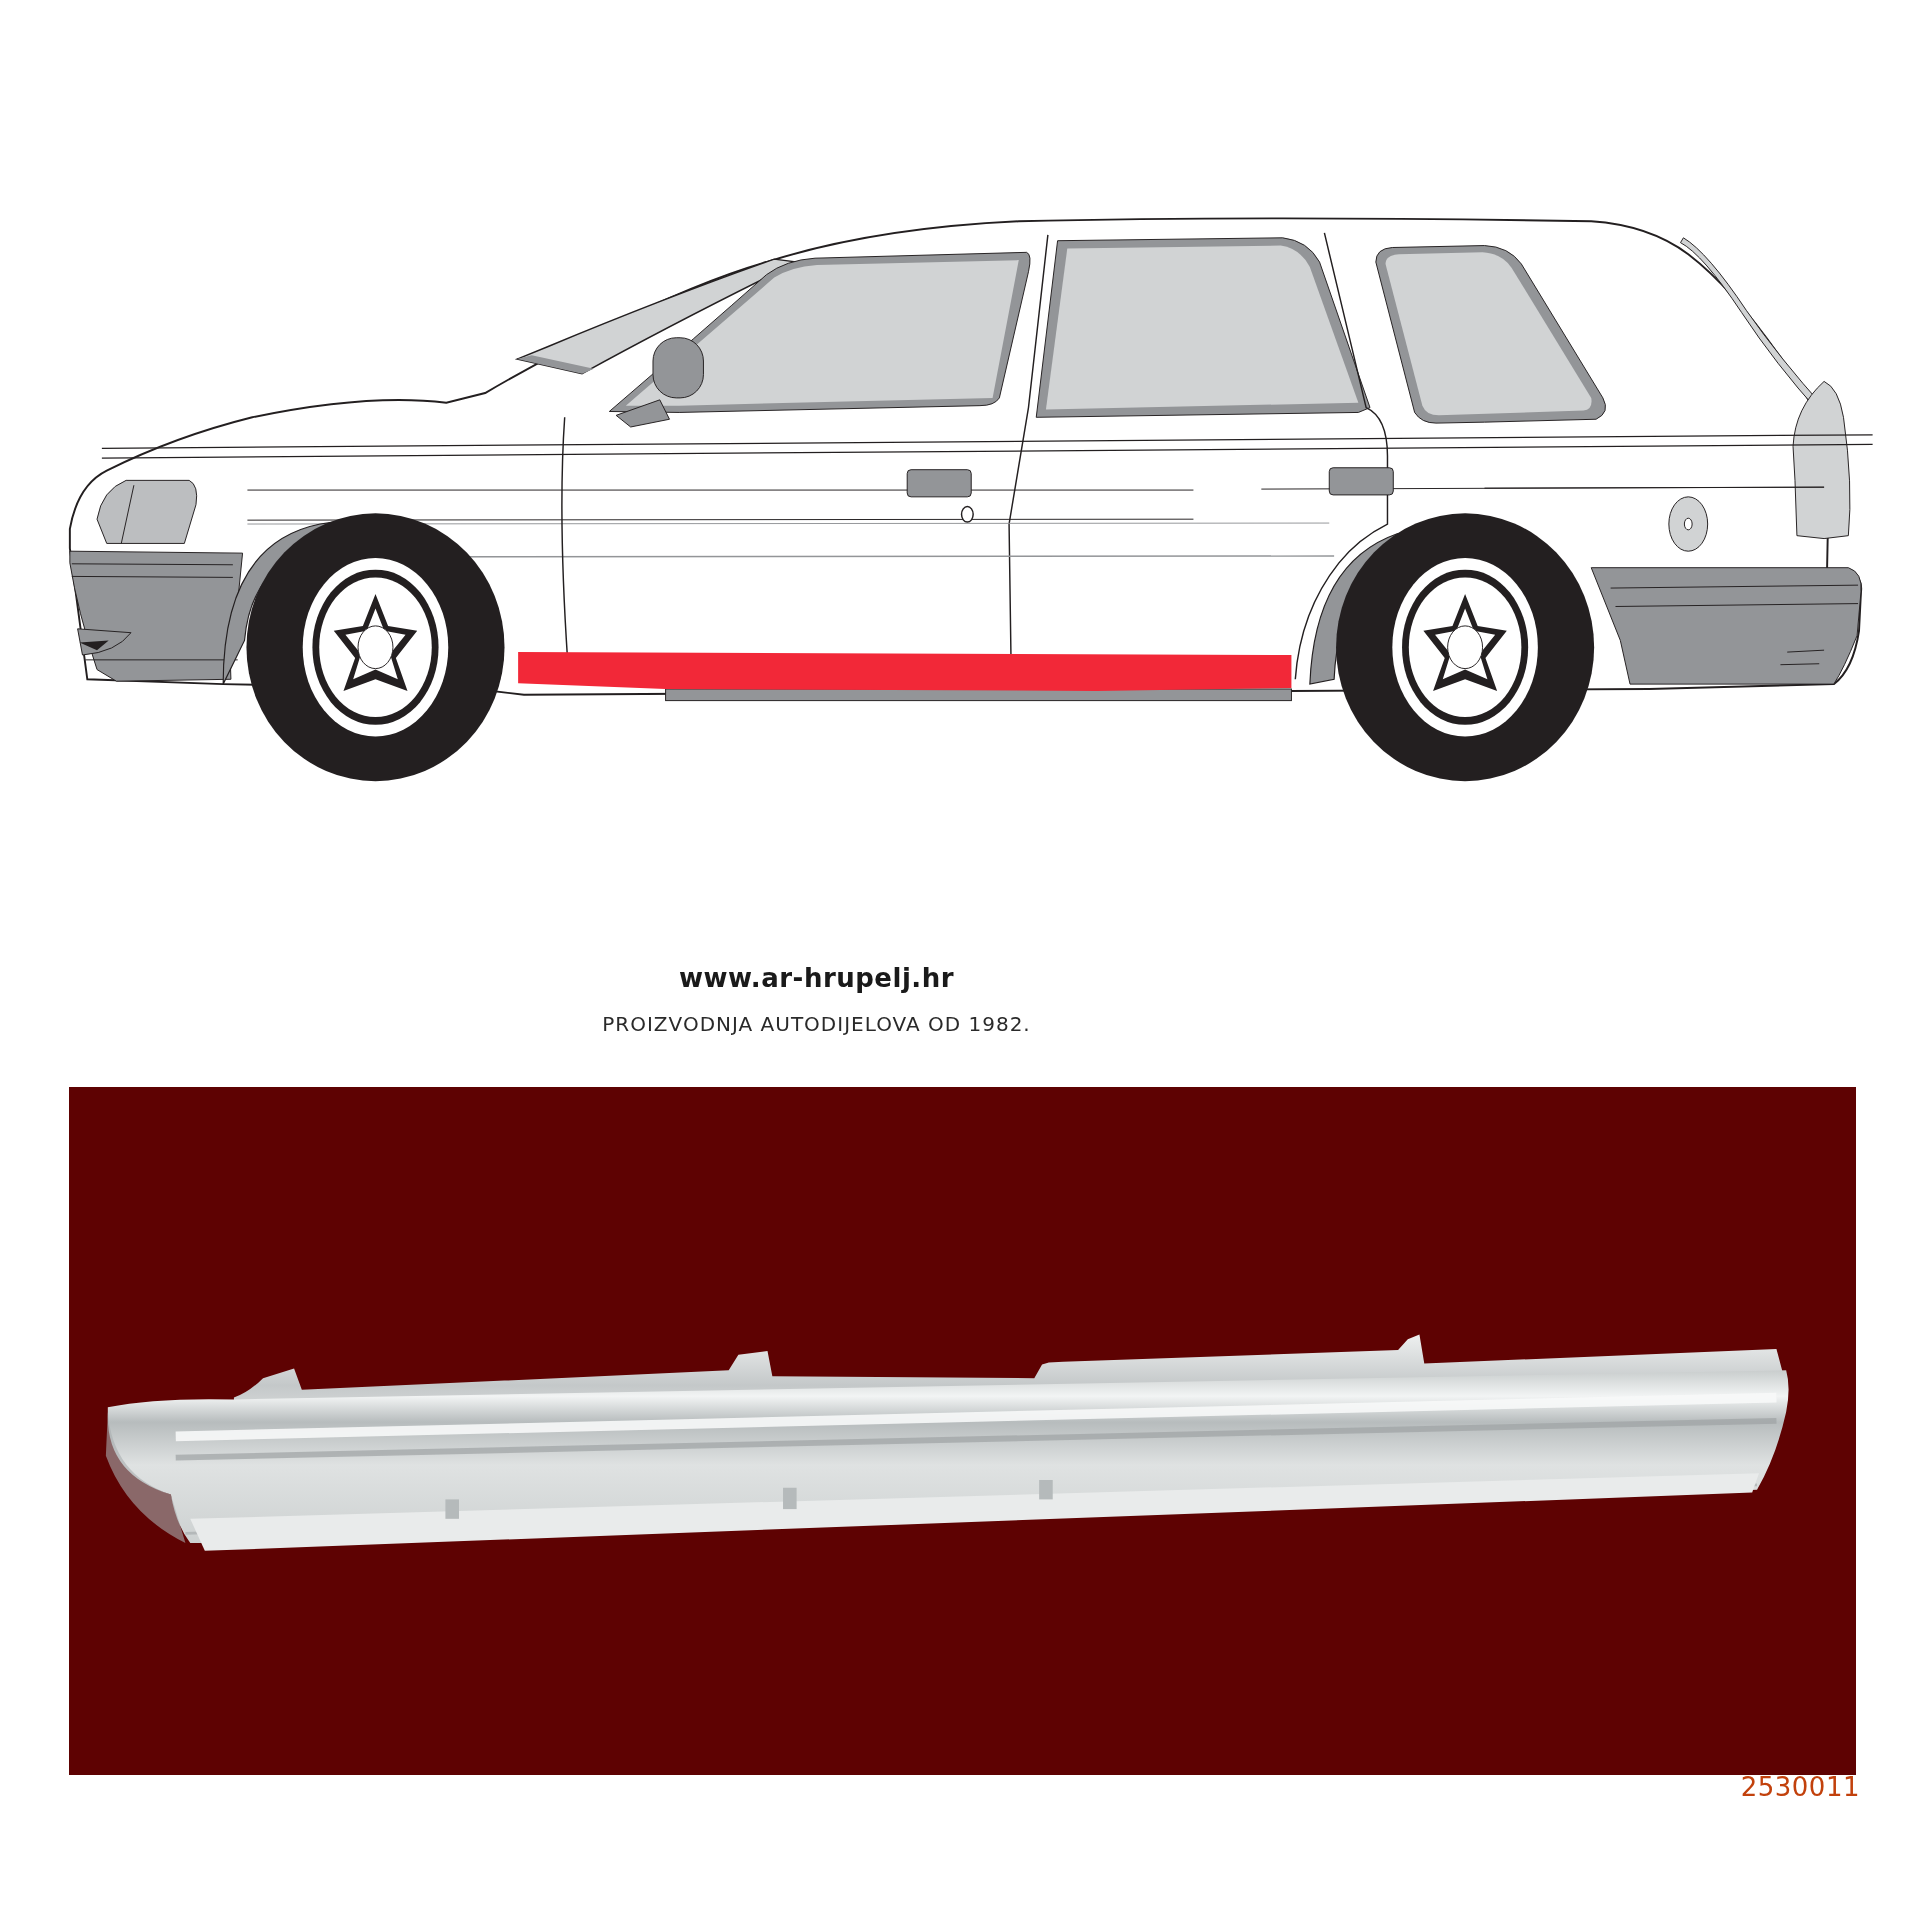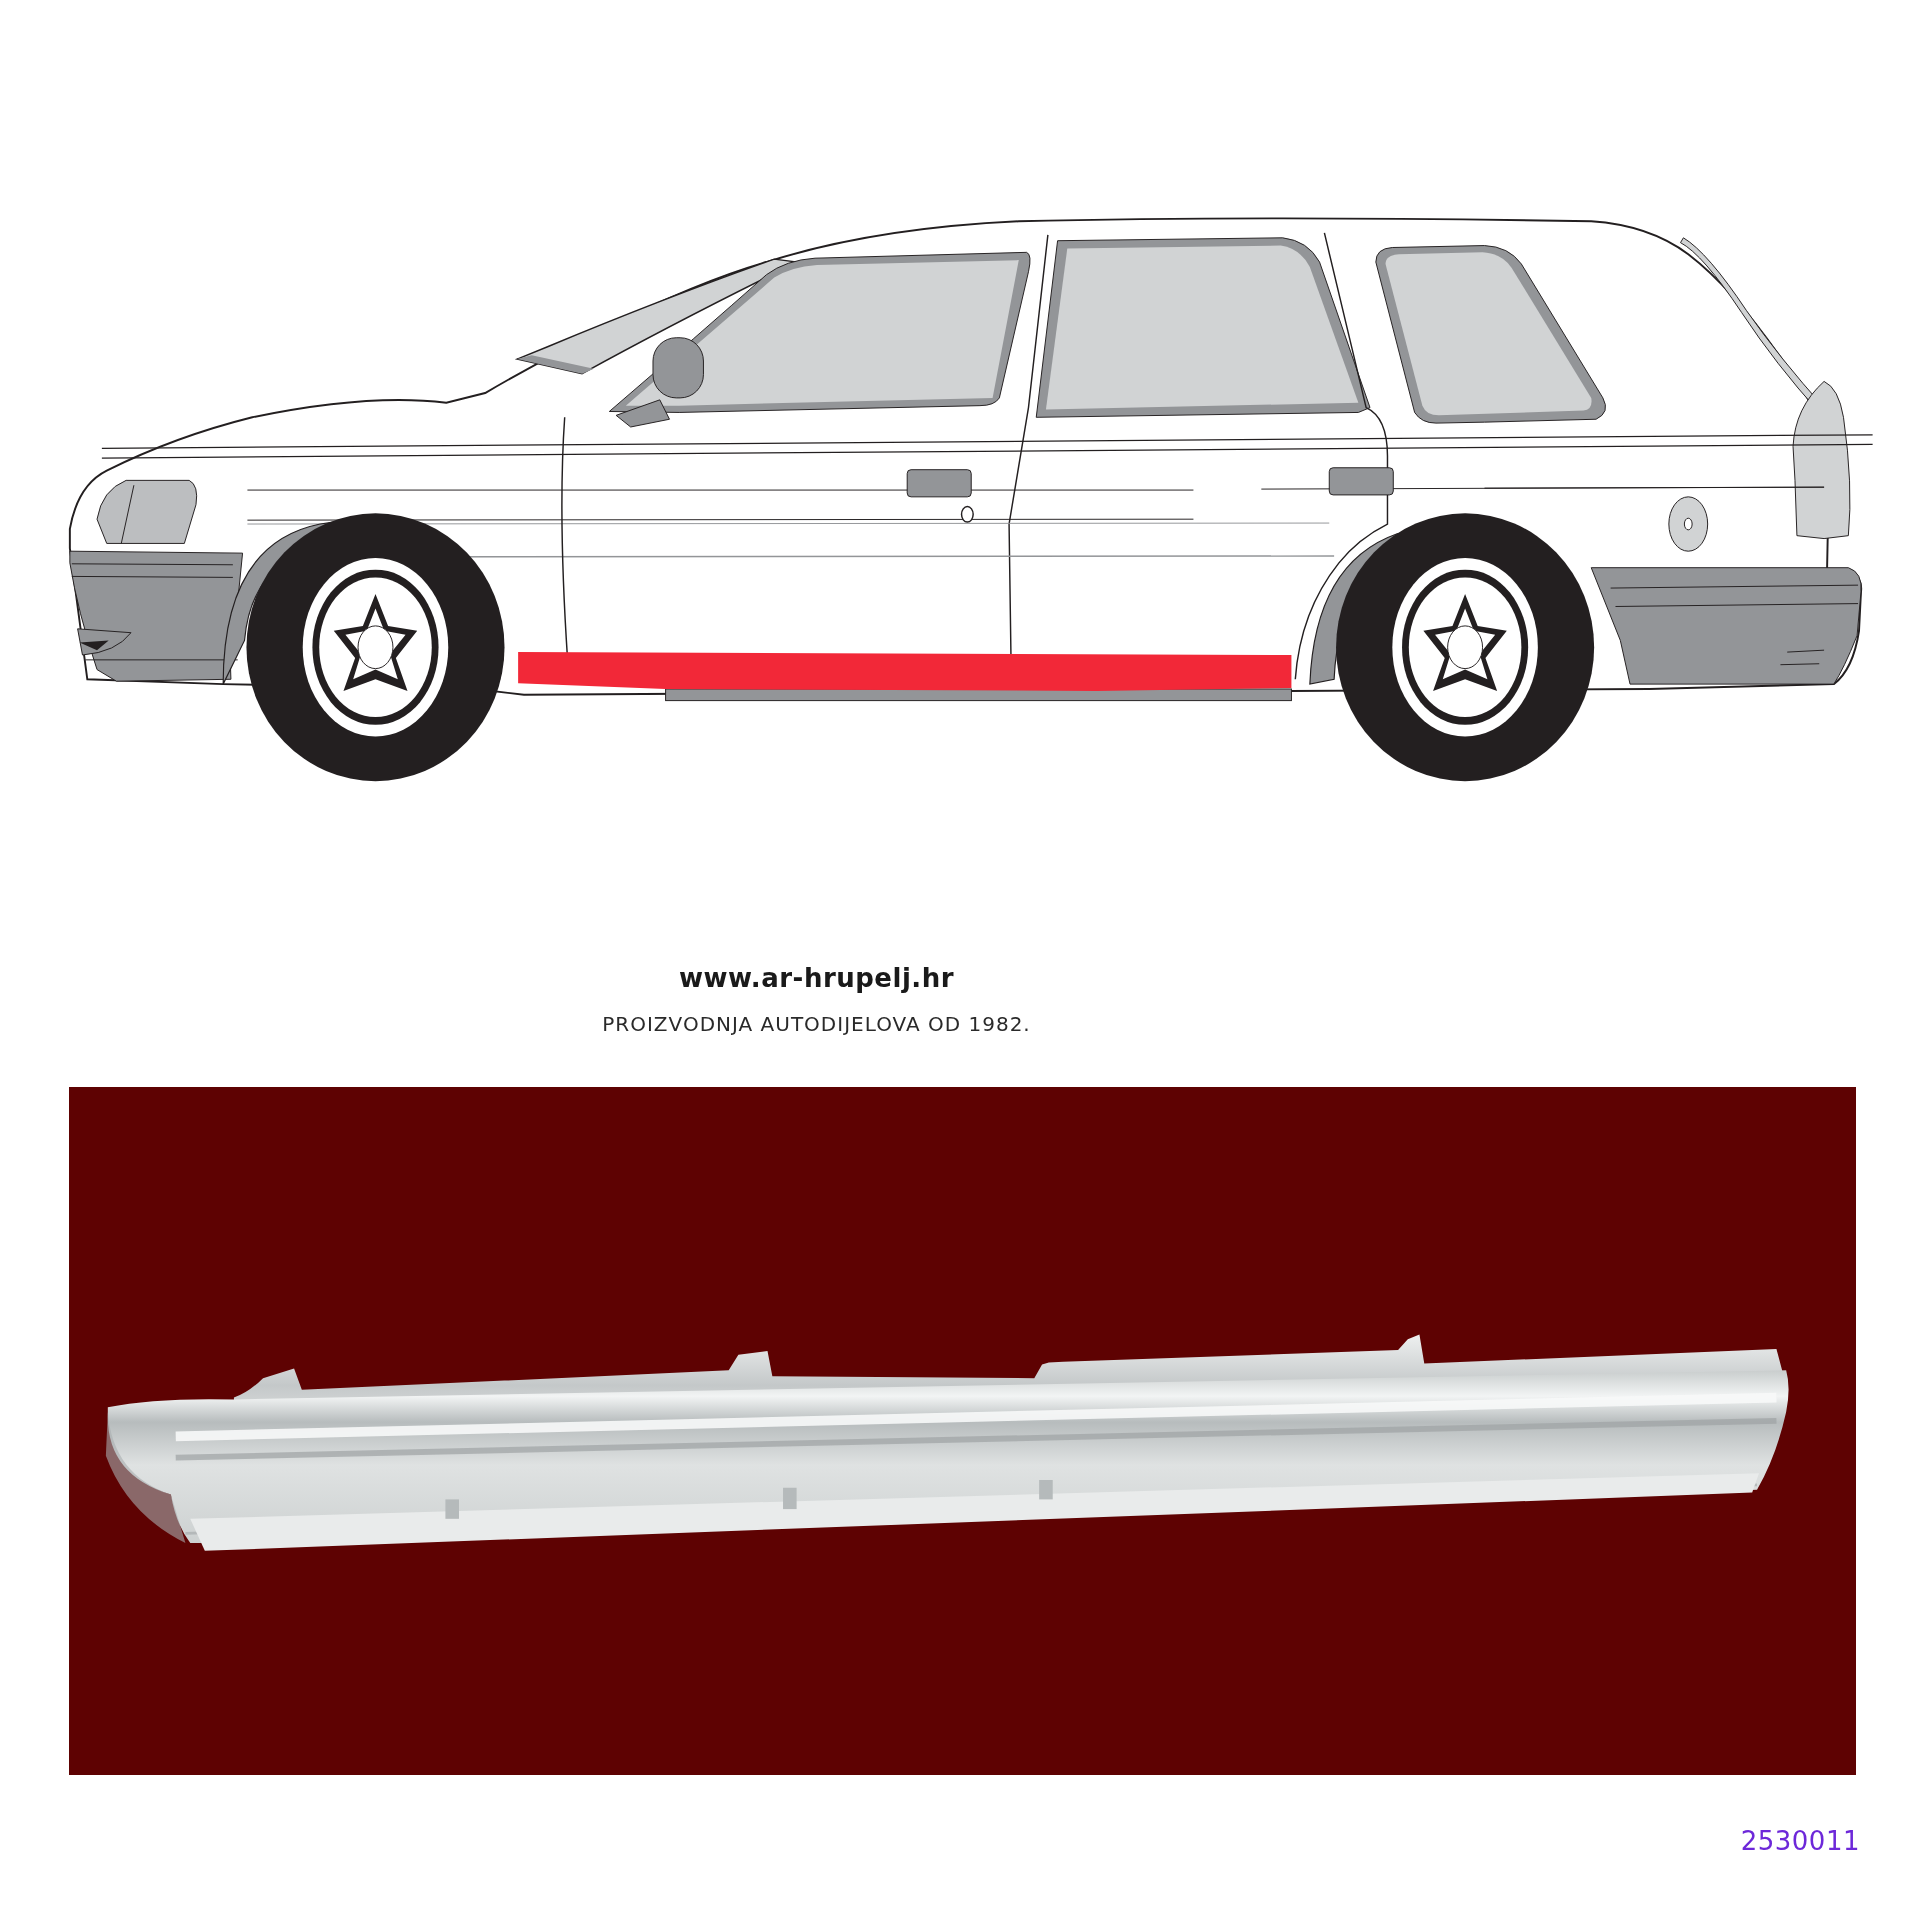--- a/index.html
+++ b/index.html
@@ -3,21 +3,21 @@
 <meta charset="utf-8">
 <style>
   html, body { margin:0; padding:0; background:#ffffff; }
   body { width:1925px; height:1925px; position:relative; overflow:hidden; font-family:"DejaVu Sans", sans-serif; }
   .car-diagram { position:absolute; left:0; top:0; width:1925px; height:854px; }
   .caption { position:absolute; left:0; top:922px; width:1633px; text-align:center; color:#1a1a1a;margin-top:37px; }
   .caption .url { font-family:"DejaVu Sans", sans-serif; font-weight:bold; font-size:26px; letter-spacing:0.5px; line-height:39px; }
   .caption .tagline { font-family:"DejaVu Sans", sans-serif; font-weight:normal; font-size:20px; letter-spacing:1px; margin-top:7.8px; line-height:37px; color:#2a2a2a; }
   .photo-panel { position:absolute; left:69px; top:1087px; width:1787px; height:688px; background:#5e0202; overflow:hidden; }
   .photo-panel svg { position:absolute; left:0; top:0; }
-  .product-code { position:absolute; right:65px; top:1826px; font-family:"DejaVu Sans", sans-serif; font-size:26px; color:#6d28d9; letter-spacing:0.5px; }
+  .product-code { position:absolute; right:65px; top:1772px; font-family:"DejaVu Sans", sans-serif; font-size:26px; color:#c2410c; letter-spacing:0.5px; }
 </style>
 </head>
 <body>
 
 <div class="car-diagram">
   <svg width="1925" height="854" viewBox="0 0 1984 880" xmlns="http://www.w3.org/2000/svg">
 
     <path d="M72,565 L72,545 Q80,500 110,485 Q180,450 260,430 Q380,405 460,415 L500,405 Q560,370 620,340 Q720,290 790,270 Q900,235 1050,228 Q1300,222 1640,228 Q1700,232 1740,262 Q1790,300 1850,390 Q1880,430 1885,490 L1883,590 L1905,590 Q1920,595 1918,610 L1916,650 Q1910,690 1890,705 L1700,710 L1330,712 L860,714 L540,716 L490,710 L230,705 L90,700 Z" fill="#ffffff" stroke="#231f20" stroke-width="2"></path>
 
     <path d="M533,370 L565,357 Q690,305 798,267 L822,270 Q700,330 600,385 Z" fill="#d1d3d4" stroke="#231f20" stroke-width="1.5"></path>

